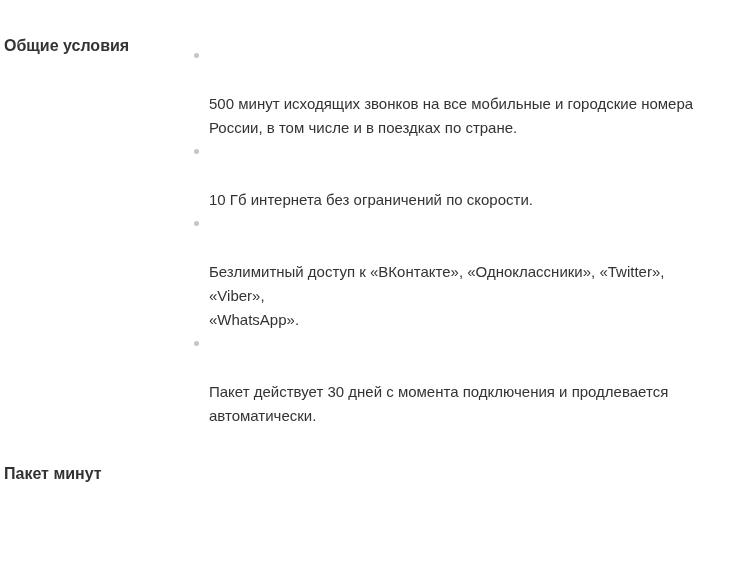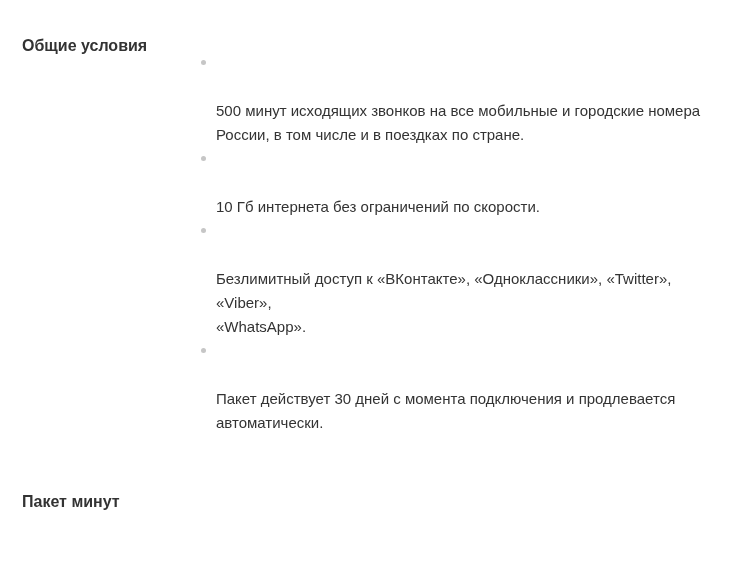--- a/index.html
+++ b/index.html
@@ -13,38 +13,38 @@
   html,body{ margin:0; padding:0; }
   body{
     width:743px; height:586px;
     background:var(--background);
     font-family:"Liberation Sans", sans-serif;
     color:var(--text);
     overflow:hidden;
   }
   .page{ padding-top:34px; }
   .section{ display:flex; align-items:flex-start; }
-  .section-2{ margin-top:38px;justify-content:space-between; }
+  .section-2{ margin-top:24px;justify-content:space-between; }
   .label-col{
     width:189px; flex:0 0 189px;
-    padding-left:22px;
+    padding-left:4px;
   }
   .label-col h3{
     margin:0;
     font-size:16px; line-height:24px; font-weight:700;
     color:var(--heading);
   }
   .content-col{
     width:540px; flex:0 0 540px;
     font-size:15px; line-height:24px;
   }
   .content-col p{ margin:0; white-space:pre-line; }
   .subheading{ margin-top:16px !important; color:var(--muted); }
   ul.bullet-list{
-    margin:17px; padding:0; list-style:none;
+    margin:10px; padding:0; list-style:none;
   }
   ul.bullet-list li{
     position:relative;
     padding-left:10px;
     white-space:pre-line;
   }
   ul.bullet-list li .dot{
     position:absolute; left:-5px; top:9px;
     width:5px; height:5px; border-radius:50%;
     background:var(--bullet);

